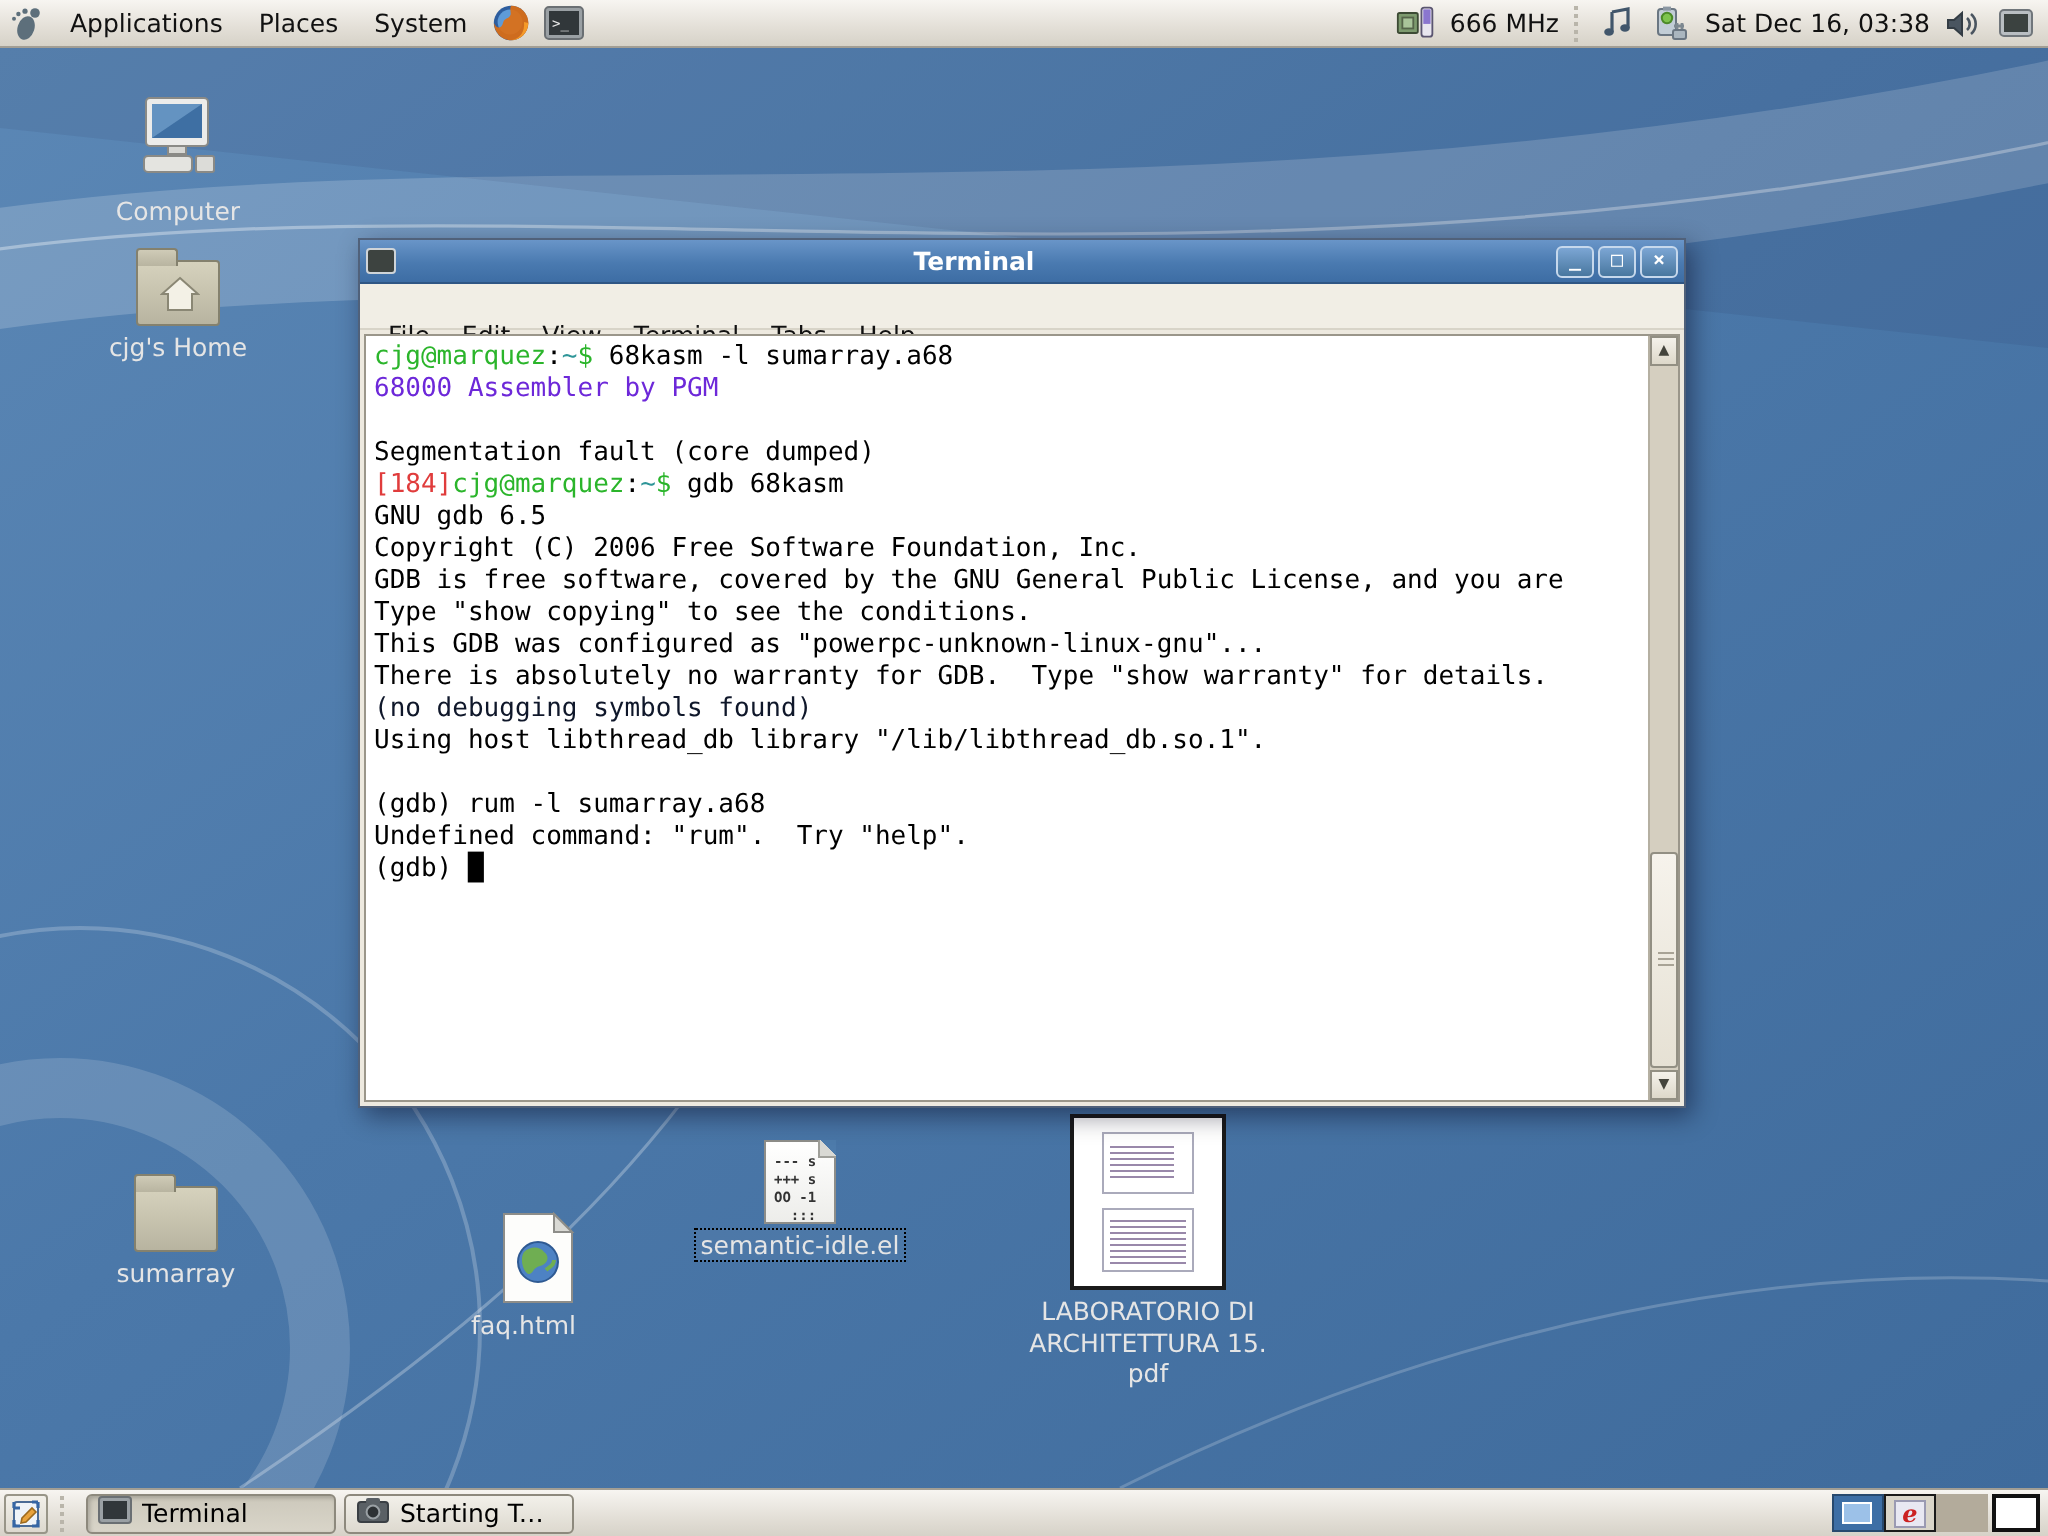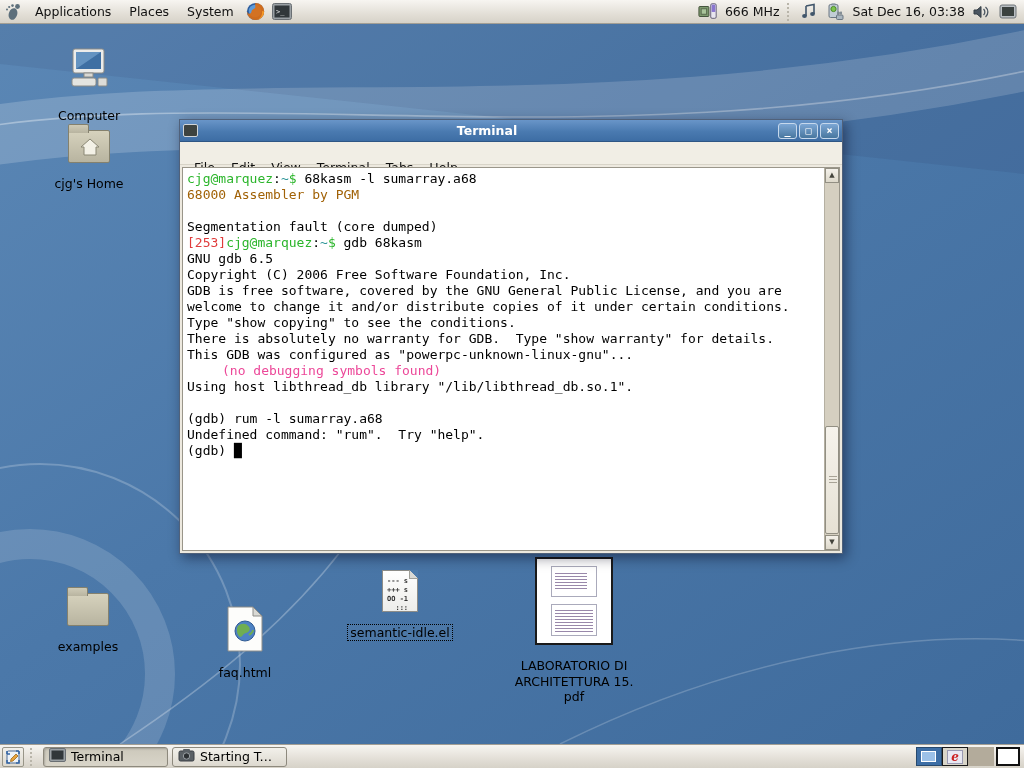--- a/index.html
+++ b/index.html
@@ -18,21 +18,21 @@
   #top-panel .menu-label { font-size:12.5px; color:#111; padding:3px 9px; cursor:default; }
   .panel-icon { width:20px; height:20px; margin:0 3px; display:flex; align-items:center; justify-content:center; }
   .spacer { flex:1; }
   .handle { width:7px; height:18px; margin:0 3px;
     background-image:repeating-linear-gradient(to bottom,#b9b5aa 0 2px,transparent 2px 4px);
     background-size:2px 100%; background-position:1px 0,4px 0; background-repeat:repeat-y; }
   .clock-text,.cpu-text { font-size:12.5px; color:#111; padding:0 4px; white-space:nowrap; }
 
   
   .dicon { position:absolute; display:flex; flex-direction:column; align-items:center; z-index:5; cursor:default; }
-  .dicon .label { margin-top:13px; font-size:12.5px; color:#000000; text-align:center; line-height:1.25; white-space:pre-line; max-width:130px; }
+  .dicon .label { margin-top:3px; font-size:12.5px; color:#e5e5e5; text-align:center; line-height:1.25; white-space:pre-line; max-width:130px; }
   .folder { width:42px; height:33px; position:relative; background:linear-gradient(#d6d2bd,#b8b4a0);
     border:1px solid #84816e; border-radius:2px; margin-top:8px; }
   .folder:before { content:""; position:absolute; left:-1px; top:-7px; width:19px; height:8px;
     background:linear-gradient(#cfcbb7,#b8b4a0); border:1px solid #84816e; border-bottom:none; border-radius:2px 2px 0 0; }
   .home-glyph { position:absolute; left:11px; top:7px; width:20px; height:18px; }
 
   
   .pdf-box { width:78px; height:88px; background:#fff; border:2px solid #1a1a1a; padding:7px 14px; display:flex; flex-direction:column; gap:7px; }
   .mini-page { width:100%; height:34px; border:1px solid #aab; padding:3px 3px; }
   .mini-page .blue-line { height:2px; background:#3a6ebd; margin-bottom:2px; }
@@ -214,24 +214,24 @@
       <svg class="home-glyph" viewBox="0 0 20 18">
         <path d="M10 1 L19 9 L16 9 L16 17 L4 17 L4 9 L1 9 Z" fill="#f3f1e6" stroke="#8a8774"></path>
       </svg>
     </span>
     <span class="label">cjg's Home</span>
   </div>
 
 
   <div class="dicon" style="left:45px; top:585px; width:86px;">
     <span class="folder"></span>
-    <span class="label">examples</span>
-  </div>
-
-  <div class="dicon" style="left:202px; top:606px; width:86px;">
+    <span class="label">sumarray</span>
+  </div>
+
+  <div class="dicon" style="left:202px; top:606px; width:86px;align-items:flex-end;">
     <svg width="38" height="46" viewBox="0 0 38 46">
       <path d="M 2 1 L 27 1 L 36 10 L 36 45 L 2 45 Z" fill="#fdfdfb" stroke="#8d8d89"></path>
       <path d="M 27 1 L 27 10 L 36 10 Z" fill="#d9d9d4" stroke="#8d8d89"></path>
       <circle cx="19" cy="25" r="10" fill="#4d82c4" stroke="#2f5a92"></circle>
       <path d="M 12 20 C 15 17, 20 17, 22 20 C 25 22, 24 26, 20 27 C 16 28, 17 31, 14 31 C 11 29, 10 23, 12 20 Z" fill="#6fae52"></path>
       <path d="M 23 29 C 25 27, 27 27, 27 24" stroke="#6fae52" stroke-width="2" fill="none"></path>
     </svg>
     <span class="label">faq.html</span>
   </div>
 
@@ -268,32 +268,31 @@
       <span class="menu-item"><span></span><span class="accel">F</span><span>ile</span></span>
       <span class="menu-item"><span></span><span class="accel">E</span><span>dit</span></span>
       <span class="menu-item"><span></span><span class="accel">V</span><span>iew</span></span>
       <span class="menu-item"><span></span><span class="accel">T</span><span>erminal</span></span>
       <span class="menu-item"><span>Ta</span><span class="accel">b</span><span>s</span></span>
       <span class="menu-item"><span></span><span class="accel">H</span><span>elp</span></span>
     </div>
     <div id="term-body">
       <div id="term-text">
           <div class="term-line"><span style="color: rgb(43, 181, 43);">cjg@marquez</span><span style="color: rgb(0, 0, 0);">:</span><span style="color: rgb(46, 149, 152);">~</span><span style="color: rgb(43, 181, 43);">$</span><span style="color: rgb(0, 0, 0);"> 68kasm -l sumarray.a68</span></div>
-          <div class="term-line"><span style="color: #a16207;">68000 Assembler by PGM</span></div>
+          <div class="term-line"><span style="color: #6d28d9;">68000 Assembler by PGM</span></div>
           <div class="term-line">&nbsp;</div>
           <div class="term-line"><span style="color: rgb(0, 0, 0);">Segmentation fault (core dumped)</span></div>
-          <div class="term-line"><span style="color: rgb(224, 60, 60);">[253]</span><span style="color: rgb(43, 181, 43);">cjg@marquez</span><span style="color: rgb(0, 0, 0);">:</span><span style="color: rgb(46, 149, 152);">~</span><span style="color: rgb(43, 181, 43);">$</span><span style="color: rgb(0, 0, 0);"> gdb 68kasm</span></div>
+          <div class="term-line"><span style="color: rgb(224, 60, 60);">[184]</span><span style="color: rgb(43, 181, 43);">cjg@marquez</span><span style="color: rgb(0, 0, 0);">:</span><span style="color: rgb(46, 149, 152);">~</span><span style="color: rgb(43, 181, 43);">$</span><span style="color: rgb(0, 0, 0);"> gdb 68kasm</span></div>
           <div class="term-line"><span style="color: rgb(0, 0, 0);">GNU gdb 6.5</span></div>
           <div class="term-line"><span style="color: rgb(0, 0, 0);">Copyright (C) 2006 Free Software Foundation, Inc.</span></div>
           <div class="term-line"><span style="color: rgb(0, 0, 0);">GDB is free software, covered by the GNU General Public License, and you are</span></div>
-          <div class="term-line"><span style="color: rgb(0, 0, 0);">welcome to change it and/or distribute copies of it under certain conditions.</span></div>
           <div class="term-line"><span style="color: rgb(0, 0, 0);">Type "show copying" to see the conditions.</span></div>
+          <div class="term-line"><span style="color: rgb(0, 0, 0);">This GDB was configured as "powerpc-unknown-linux-gnu"...</span></div>
           <div class="term-line"><span style="color: rgb(0, 0, 0);">There is absolutely no warranty for GDB.  Type "show warranty" for details.</span></div>
-          <div class="term-line"><span style="color: rgb(0, 0, 0);">This GDB was configured as "powerpc-unknown-linux-gnu"...</span></div>
-          <div class="term-line"><span style="color: #ec4899; margin-left: 35px;">(no debugging symbols found)</span></div>
+          <div class="term-line"><span style="color: #0f172a;">(no debugging symbols found)</span></div>
           <div class="term-line"><span style="color: rgb(0, 0, 0);">Using host libthread_db library "/lib/libthread_db.so.1".</span></div>
           <div class="term-line">&nbsp;</div>
           <div class="term-line"><span style="color: rgb(0, 0, 0);">(gdb) rum -l sumarray.a68</span></div>
           <div class="term-line"><span style="color: rgb(0, 0, 0);">Undefined command: "rum".  Try "help".</span></div>
           <div class="term-line"><span style="color: rgb(0, 0, 0);">(gdb) </span><span style="color: rgb(0, 0, 0);">█</span></div>
         </div>
       <div id="scrollbar">
         <div class="sb-btn" id="sb-up">▲</div>
         <div id="sb-thumb"></div>
         <div class="sb-btn" id="sb-down">▼</div>

